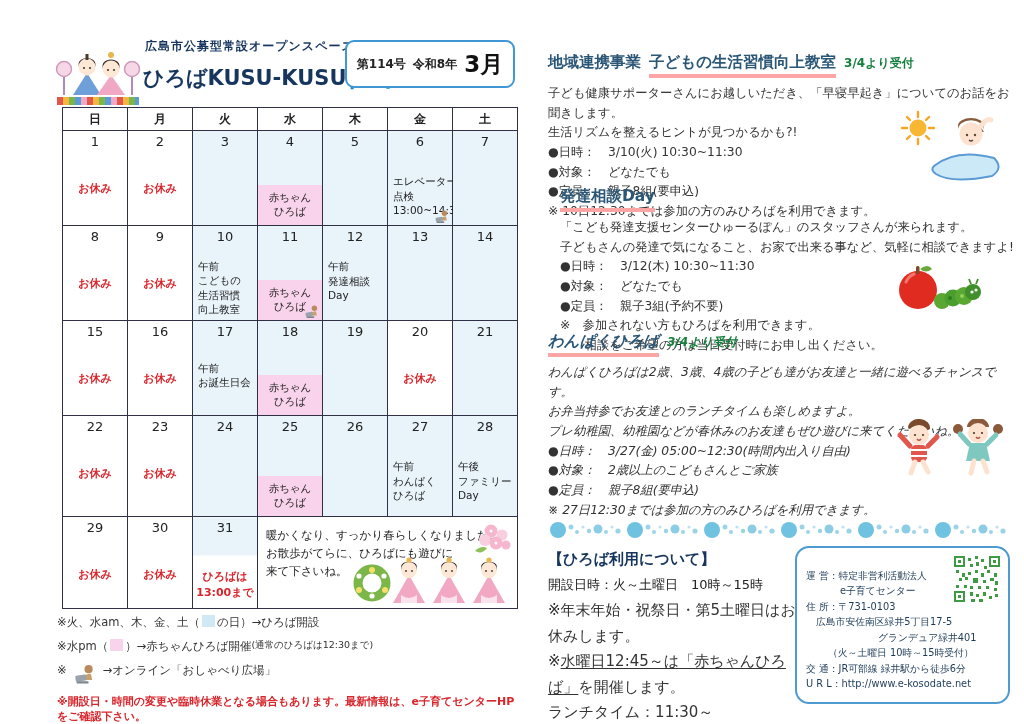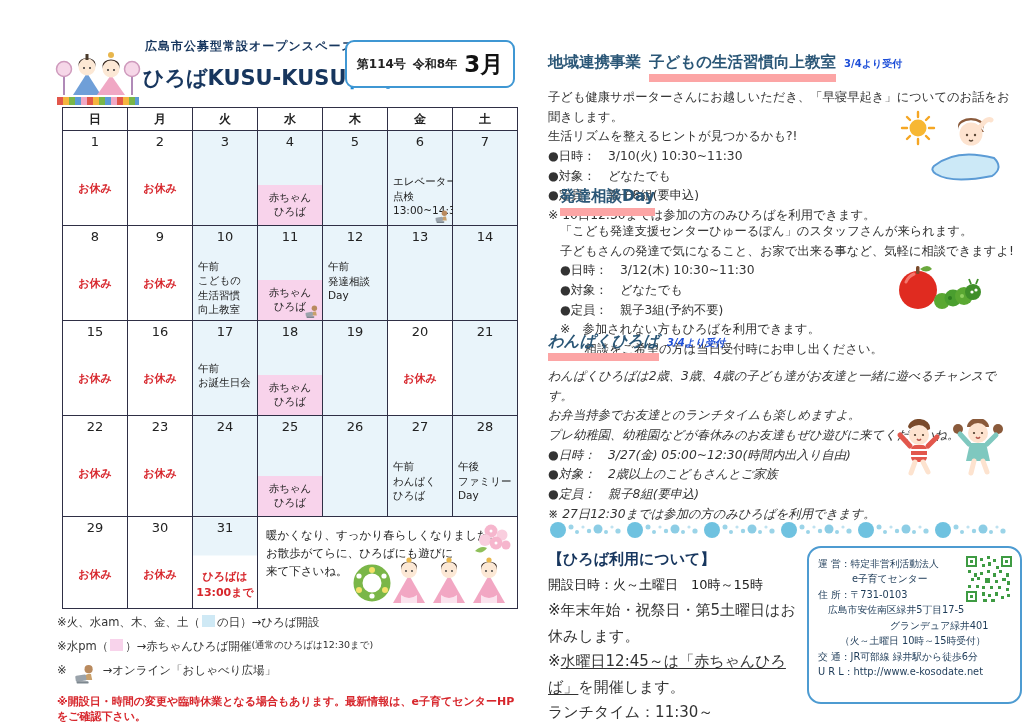--- a/index.html
+++ b/index.html
@@ -61,35 +61,35 @@
   .sw { display:inline-block; width:13px; height:12px; margin:0 2px; }
   .sw-blue { background:#cfe9f5; }
   .sw-pink { background:#f8d3eb; }
   .note-red { font-size:11px; color:#d7262c; font-weight:bold; margin-top:3px; }
 
   
   .right-col { position:absolute; left:548px; top:0; width:462px; height:724px; }
   .sec { position:absolute; left:0; width:462px; }
   .sec-head { display:flex; align-items:baseline; gap:8px; margin-bottom:6px; }
   .tag, .stitle { font-size:15.5px; font-weight:bold; color:#2b5777; }
-  .stitle { border-bottom:8px solid #fca5a5; padding-bottom:1px; }
-  .badge { font-size:10px; font-weight:bold; color:#1d4ed8; }
+  .stitle { border-bottom:4px solid #fca5a5; padding-bottom:1px; }
+  .badge { font-size:12px; font-weight:bold; color:#15803d; }
   .sline { font-size:12.3px; line-height:1.6; color:#333; }
   .illu { position:absolute; }
 
   .dots-divider { position:absolute; left:0; top:518px; }
 
   .usage { position:absolute; left:0; top:550px; width:252px; }
   .usage-head { font-size:15px; font-weight:bold; color:#17365e; margin-bottom:7px; }
   .usage-main { font-size:13px; color:#222; margin-bottom:4px; }
   .usage-line { font-size:15px; color:#333; line-height:1.7; }
   .u { text-decoration:underline; text-underline-offset:2px; }
 
-  .info-box { position:absolute; left:259px; top:546px; width:215px; height:158px;
-    border:2px solid #4d9bd1; border-radius:14px; background:#fff; padding:8px 9px; }
+  .info-box { position:absolute; left:247px; top:546px; width:215px; height:158px;
+    border:2px solid #4d9bd1; border-radius:14px; background:#fff; padding:20px 9px; }
   .info-line { font-size:9.8px; color:#1c3a57; line-height:1.58; white-space:nowrap; }
   .ind1 { padding-left:34px; } .ind2 { padding-left:10px; } .ind3 { padding-left:72px; }
   .ind4 { padding-left:22px; }
   .qr { position:absolute; right:8px; top:8px; }
 </style>
 </head>
 <body>
 
 <div class="page">
 

